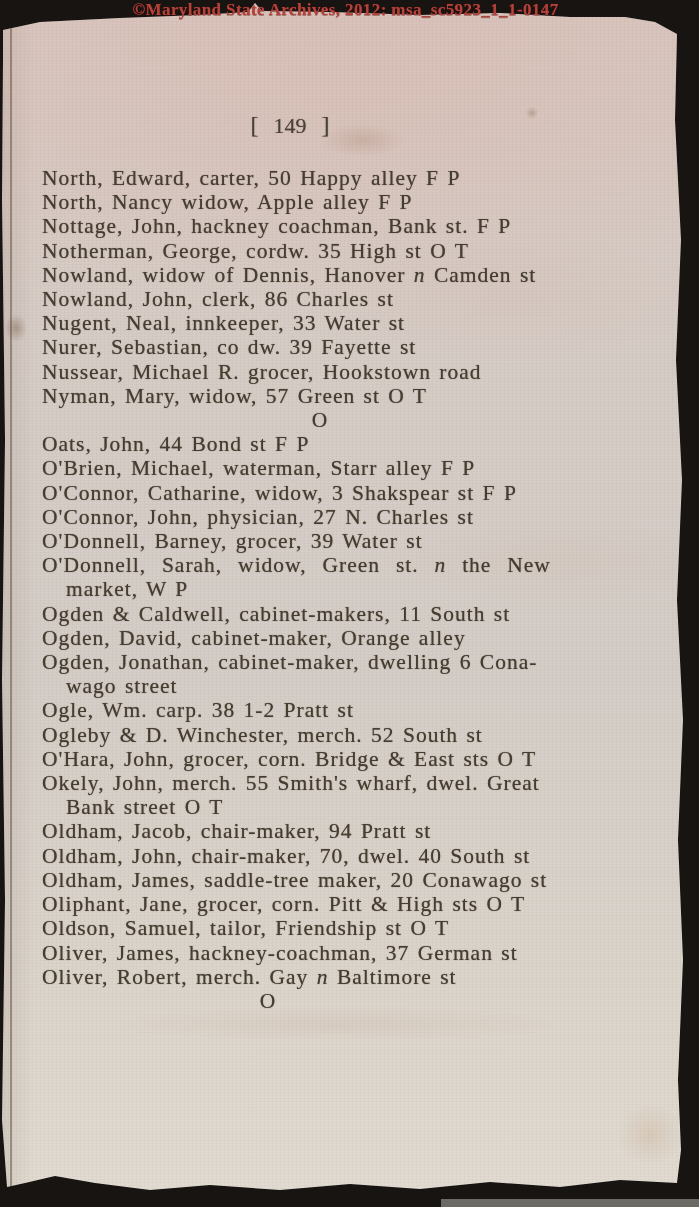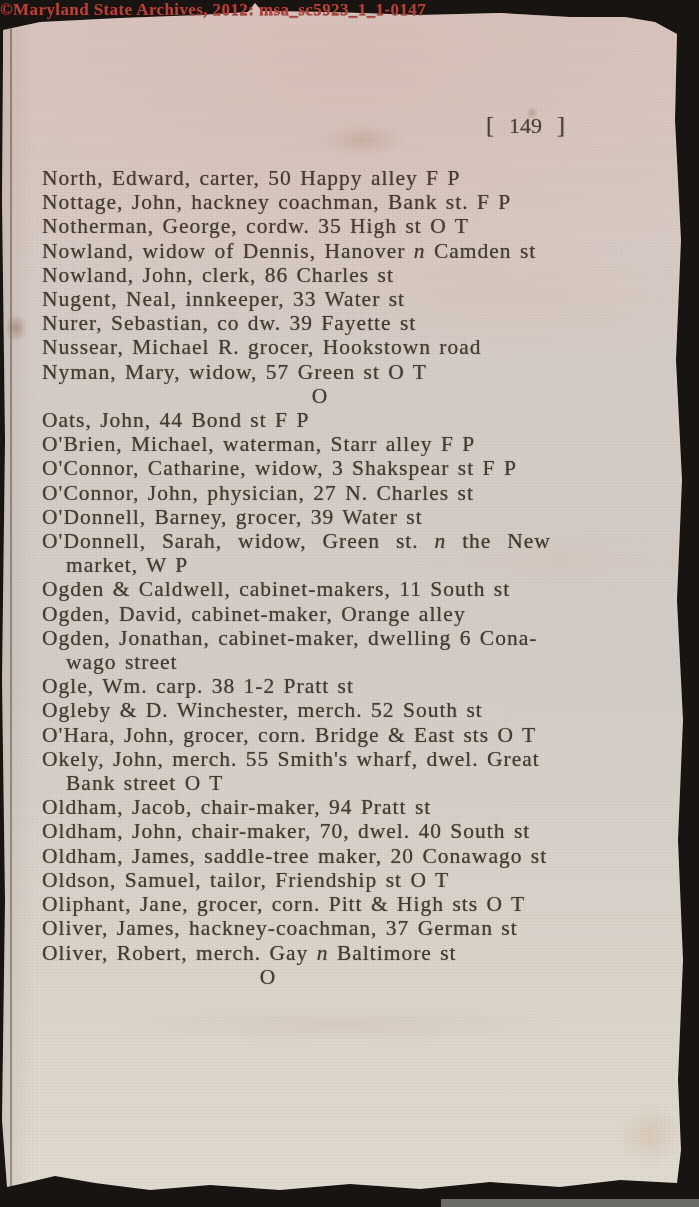--- a/index.html
+++ b/index.html
@@ -44,30 +44,30 @@
       repeating-linear-gradient(90deg, rgba(112,94,80,.03) 0 1px, transparent 1px 4px);
   }
   .spine-line {
     position:absolute; left:10px; top:26px; bottom:20px; width:2px;
     background:rgba(92,74,60,.5); filter:blur(.4px);
   }
 
   
   .watermark {
     position:absolute; top:0px; left:0; right:8px;
-    z-index:6;
+    text-align:center; z-index:6;
     color:#b5423a;
     font-size:17px; font-weight:bold; letter-spacing:.4px;
     text-shadow:0 0 1px rgba(140,35,28,.7), 0 1px 0 rgba(60,10,8,.35);
   }
 
   
   .page-header {
     position:absolute; top:112px; left:0; width:580px;
-    text-align:right; z-index:3;
+    text-align:center; z-index:3;
     color:#4a4136; font-size:22px;
     text-shadow:0 0 1px rgba(70,60,48,.6);
   }
   .page-header .bracket { margin:0 15px; font-size:24px; }
 
   
   .text-block {
     position:absolute; left:42px; top:166px; width:606px; z-index:3;
     color:#463d31;
     font-size:21.5px; line-height:24.2px;
@@ -98,20 +98,21 @@
 
   <div class="paper">
     <div class="spine-line"></div>
 
     <div class="page-header">
       <span class="bracket">[</span><span class="pagenum">149</span><span class="bracket">]</span>
     </div>
 
     <div class="text-block" id="text-block">
         <div class="line">North, Edward, carter, 50 Happy alley F P</div>
+        <div class="line">North, Nancy widow, Apple alley F P</div>
         <div class="line">Nottage, John, hackney coachman, Bank st. F P</div>
         <div class="line">Notherman, George, cordw. 35 High st O T</div>
         <div class="line">Nowland, widow of Dennis, Hanover <i>n</i> Camden st</div>
         <div class="line">Nowland, John, clerk, 86 Charles st</div>
         <div class="line">Nugent, Neal, innkeeper, 33 Water st</div>
         <div class="line">Nurer, Sebastian, co dw. 39 Fayette st</div>
         <div class="line">Nussear, Michael R. grocer, Hookstown road</div>
         <div class="line">Nyman, Mary, widow, 57 Green st O T</div>
         <div class="line center">O</div>
         <div class="line">Oats, John, 44 Bond st F P</div>
@@ -126,22 +127,22 @@
         <div class="line">Ogden, Jonathan, cabinet-maker, dwelling 6 Cona-</div>
         <div class="line cont">wago street</div>
         <div class="line">Ogle, Wm. carp. 38 1-2 Pratt st</div>
         <div class="line">Ogleby &amp; D. Winchester, merch. 52 South st</div>
         <div class="line">O'Hara, John, grocer, corn. Bridge &amp; East sts O T</div>
         <div class="line">Okely, John, merch. 55 Smith's wharf, dwel. Great</div>
         <div class="line cont">Bank street O T</div>
         <div class="line">Oldham, Jacob, chair-maker, 94 Pratt st</div>
         <div class="line">Oldham, John, chair-maker, 70, dwel. 40 South st</div>
         <div class="line">Oldham, James, saddle-tree maker, 20 Conawago st</div>
+        <div class="line">Oliphant, Jane, grocer, corn. Pitt &amp; High sts O T</div>
         <div class="line">Oldson, Samuel, tailor, Friendship st O T</div>
-        <div class="line">Oliphant, Jane, grocer, corn. Pitt &amp; High sts O T</div>
         <div class="line">Oliver, James, hackney-coachman, 37 German st</div>
         <div class="line">Oliver, Robert, merch. Gay <i>n</i> Baltimore st</div>
         <div class="line center catchword">O</div>
       </div>
   </div>
 
   <div class="scan-strip"></div>
 </div>
 
 </body></html>

